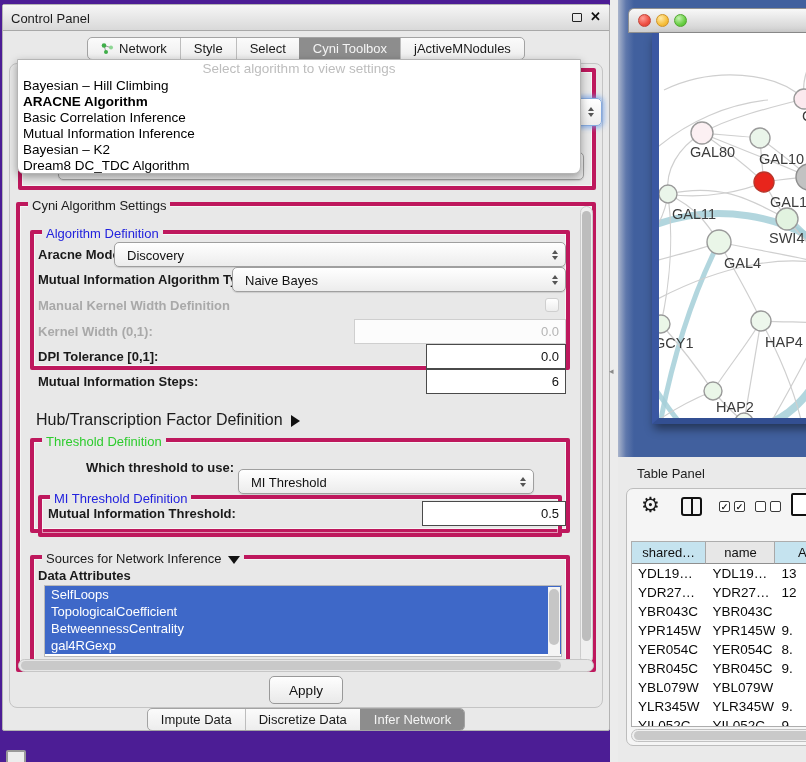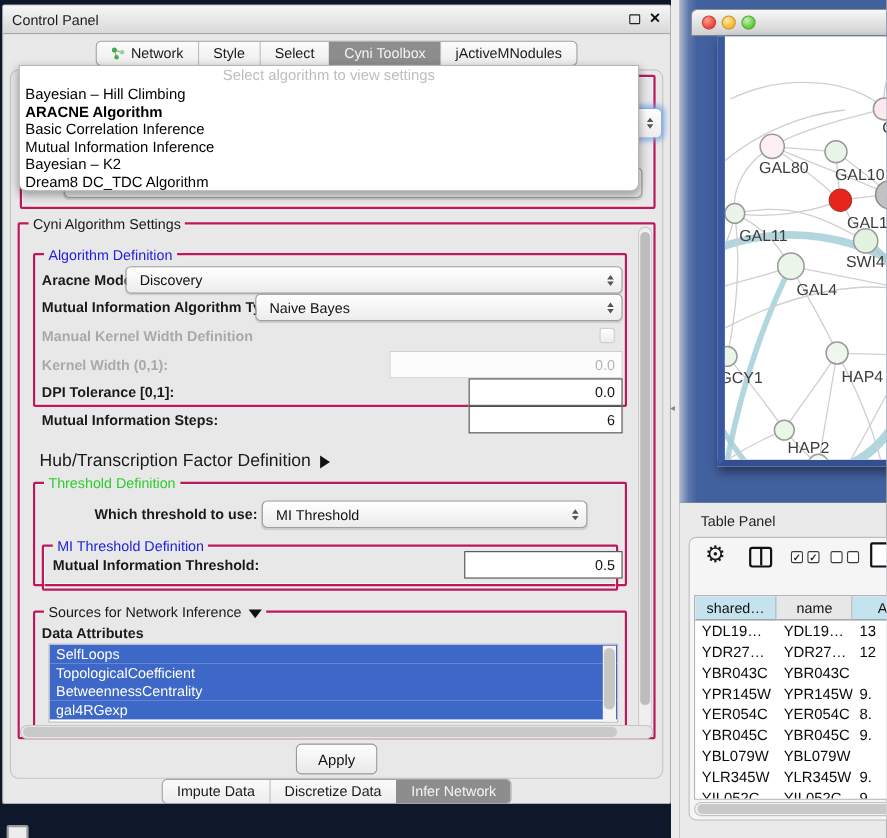--- a/index.html
+++ b/index.html
@@ -1,16 +1,16 @@
 <!DOCTYPE html>
 <html style="--accent-selection: #3e68c8; --legend-blue: #2222dd; --legend-green: #2ecc2e; --tab-selected: #8d8d8d; --desktop-blue: #41609e; --edge-teal: #a5cfd8; --edge-gray: #cfcfcf; --header-blue: #c5e3ef;"><head>
 <meta charset="utf-8">
 <style>
   html,body{margin:0;padding:0;}
-  #app{position:relative;width:806px;height:762px;overflow:hidden;background:#0f172a;
+  #app{position:relative;width:806px;height:762px;overflow:hidden;background:#4c1d95;
        font-family:"Liberation Sans",sans-serif;color:#111;}
   #app *{box-sizing:border-box;font-family:"Liberation Sans",sans-serif;}
 
   
   #control-panel{position:absolute;left:2px;top:4px;width:608px;height:727px;background:#e9e9e9;
                  border:1px solid #b3b3b3;border-radius:2px;}
   .cp-titlebar{position:absolute;left:0;top:0;right:0;height:26px;
                background:linear-gradient(#f6f6f6,#d9d9d9);border-bottom:1px solid #a8a8a8;}
   .cp-title{position:absolute;left:8px;top:6px;font-size:13px;color:#1c1c1c;}
   .cp-float{position:absolute;right:27px;top:8px;width:10px;height:9px;border:1.6px solid #222;border-radius:1px;}
@@ -21,21 +21,21 @@
           background:linear-gradient(#fbfbfb,#ededed);}
   .tab{display:flex;align-items:center;gap:5px;padding:0 13px;font-size:13px;color:#1a1a1a;
        border-left:1px solid #bdbdbd;white-space:nowrap;}
   .tab:first-child{border-left:none;}
   .tab.sel{background:var(--tab-selected,#8d8d8d);color:#f4f4f4;border-left-color:#8d8d8d;}
   .neticon{display:inline-flex;}
 
   .cp-body{position:absolute;left:6px;top:58px;width:594px;height:645px;background:#e8e8e8;
            border:1px solid #c4c4c4;border-radius:8px;}
 
-  .grp{position:absolute;border:2px solid #be185d;border-radius:2px;
+  .grp{position:absolute;border:4px solid #be185d;border-radius:2px;
        box-shadow:inset 0 0 0 1px rgba(255,255,255,.55);padding-left:24px;}
   .grp>.legend{position:absolute;top:-8px;left:8px;background:#e8e8e8;padding:0 4px;font-size:13px;
                line-height:15px;color:#1a1a1a;white-space:nowrap;}
   .legend.blue{color:var(--legend-blue,#2222dd);}
   .legend.green{color:var(--legend-green,#2ecc2e);}
 
   .combo{position:absolute;background:linear-gradient(#ffffff,#ececec);border:1px solid #9f9f9f;
          border-radius:5px;box-shadow:0 1px 1px rgba(0,0,0,.12);}
   .combo .combo-text{position:absolute;left:12px;top:50%;transform:translateY(-50%);font-size:13px;color:#111;}
   .combo .combo-text.dim{color:#a9a9a9;}
@@ -74,21 +74,21 @@
   .hub-arrow{display:inline-block;width:0;height:0;border-top:6px solid transparent;border-bottom:6px solid transparent;
              border-left:9px solid #111;margin-left:8px;vertical-align:-2px;}
   .lbl-which{left:76px;top:397px;}
   .lbl-mut{left:38px;top:443px;}
   .lbl-dataattr{left:28px;top:505px;}
   .src-arrow{display:inline-block;width:0;height:0;border-left:6px solid transparent;border-right:6px solid transparent;
              border-top:8px solid #111;margin-left:6px;vertical-align:-1px;}
 
   .cb-aracne{left:104px;top:178px;width:452px;height:25px;}
   .cb-mitype{left:222px;top:203px;width:334px;height:25px;}
-  .cb-which{left:228px;top:391px;width:296px;height:25px;}
+  .cb-which{left:228px;top:405px;width:296px;height:25px;}
 
   .checkbox{position:absolute;left:535px;top:234px;width:14px;height:14px;border:1px solid #cfcfcf;
             border-radius:3px;background:linear-gradient(#fff,#ededed);}
 
   .field{position:absolute;background:#fff;border:1px solid #4a4a4a;font-size:13px;color:#111;
          text-align:right;padding:0 6px;line-height:23px;}
   .field.disabled{border-color:#cfcfcf;background:#fcfcfc;color:#b5b5b5;}
   .f-kernel{left:344px;top:255px;width:212px;height:25px;}
   .f-dpi{left:416px;top:280px;width:140px;height:25px;}
   .f-steps{left:416px;top:305px;width:140px;height:25px;}

